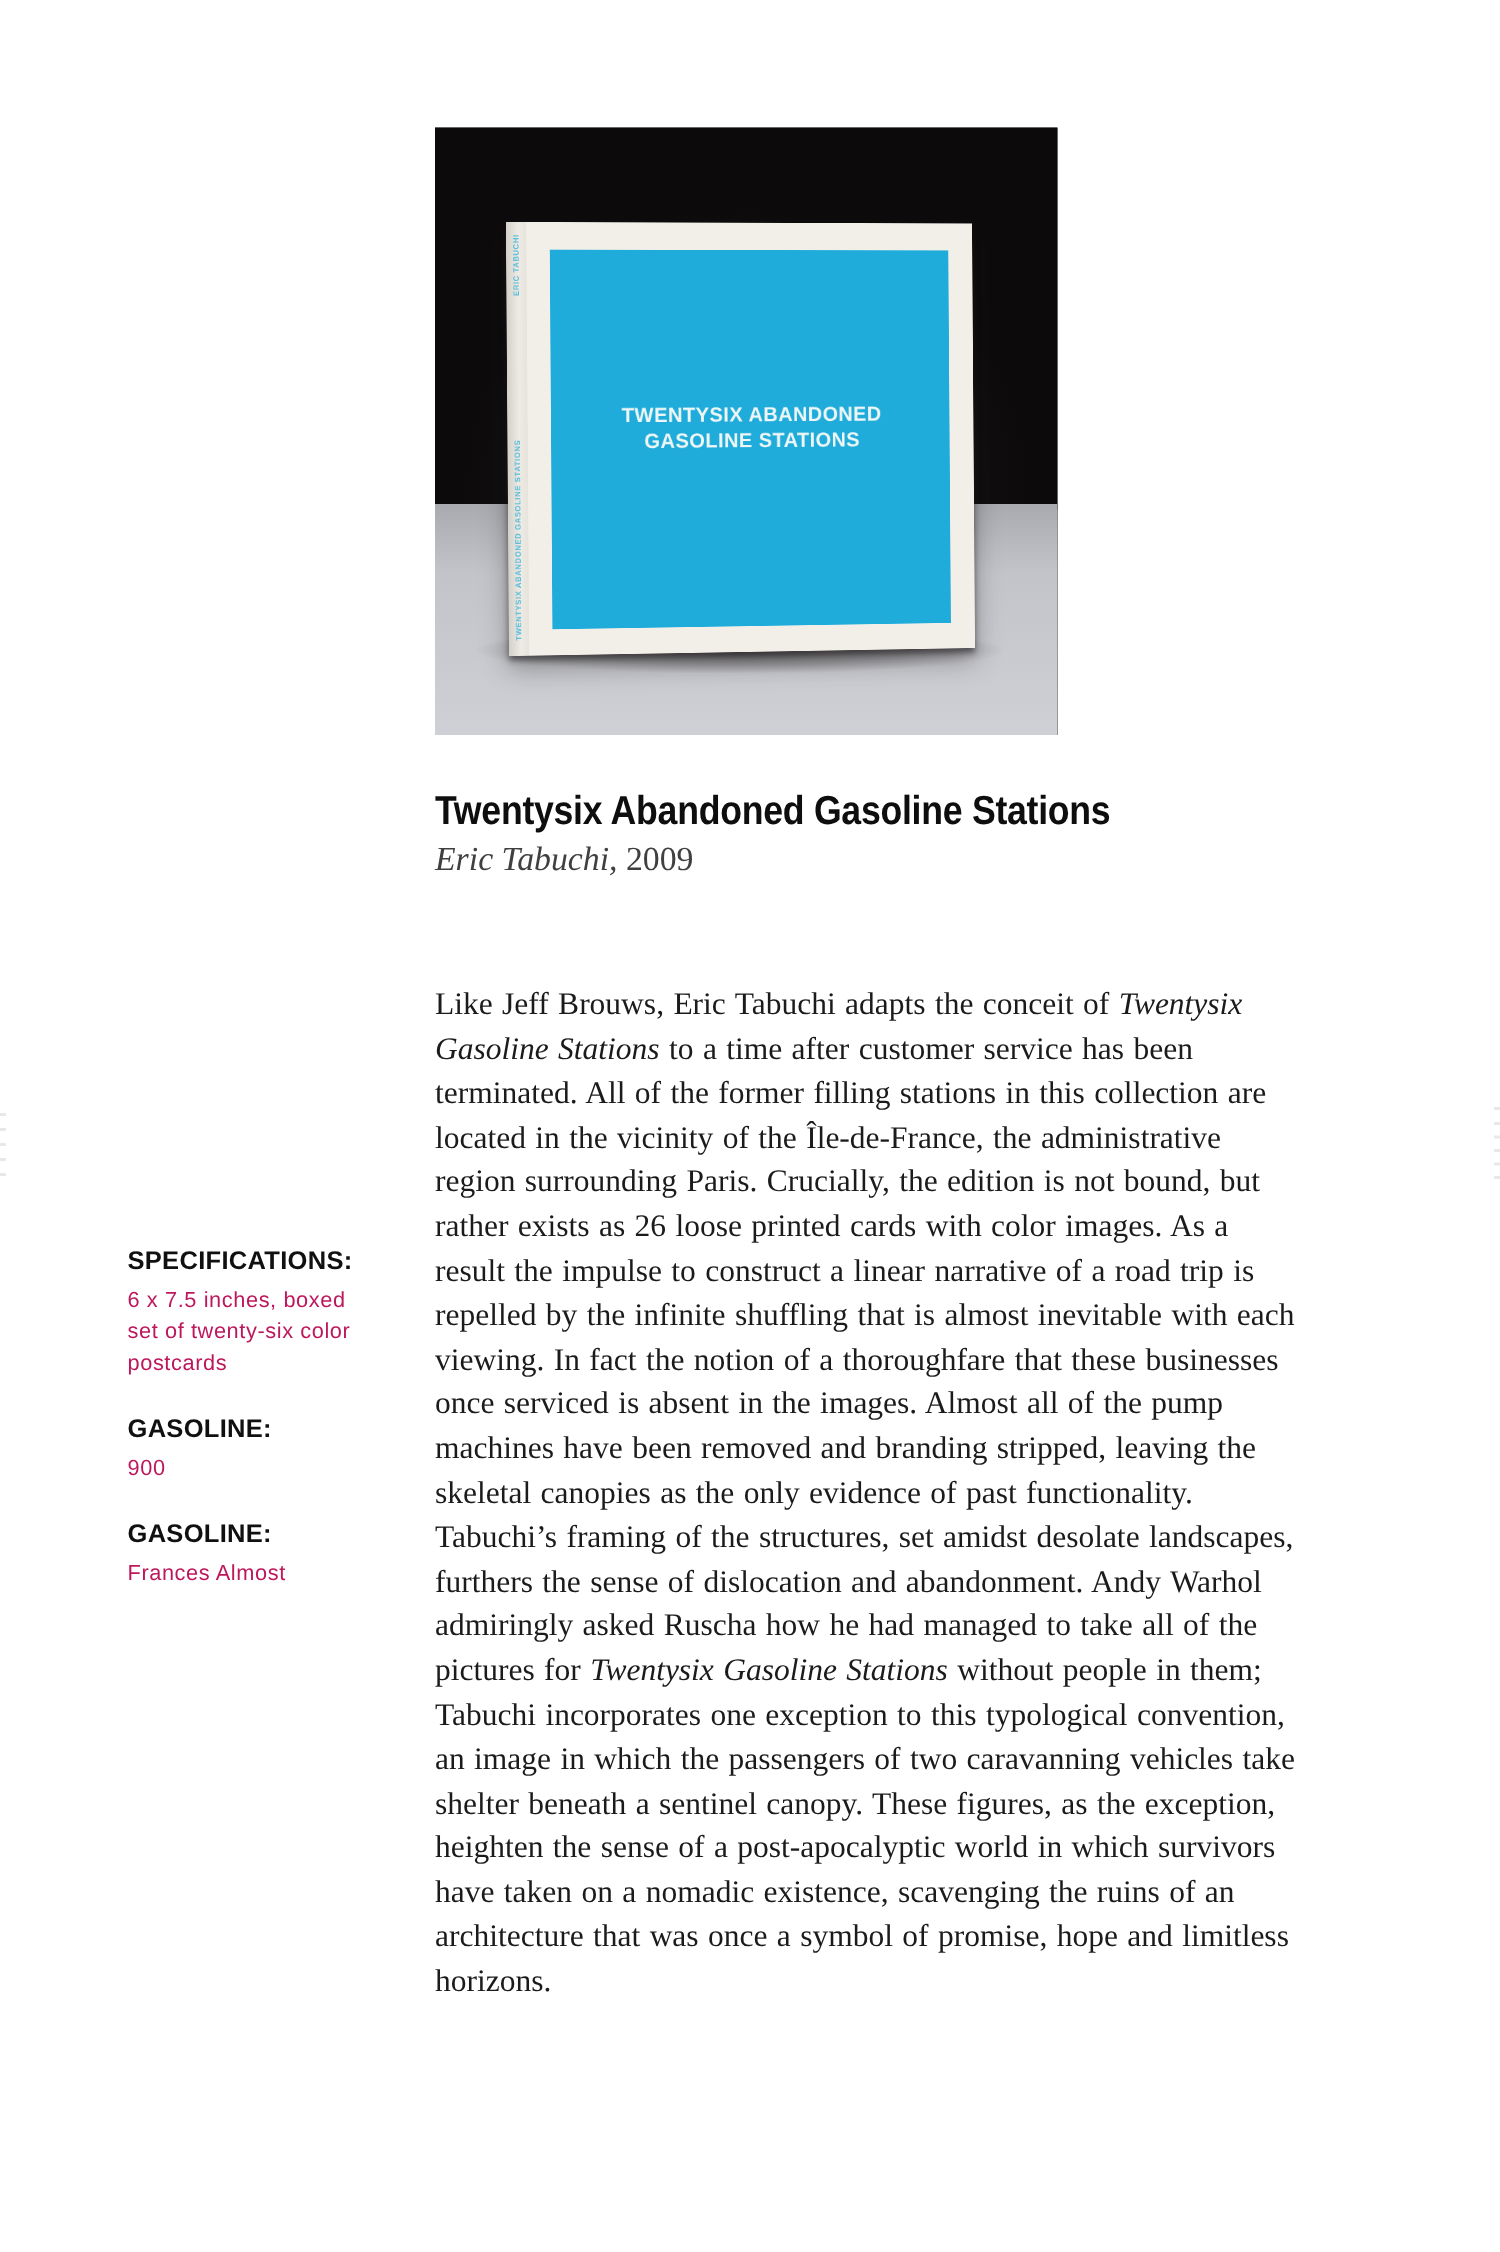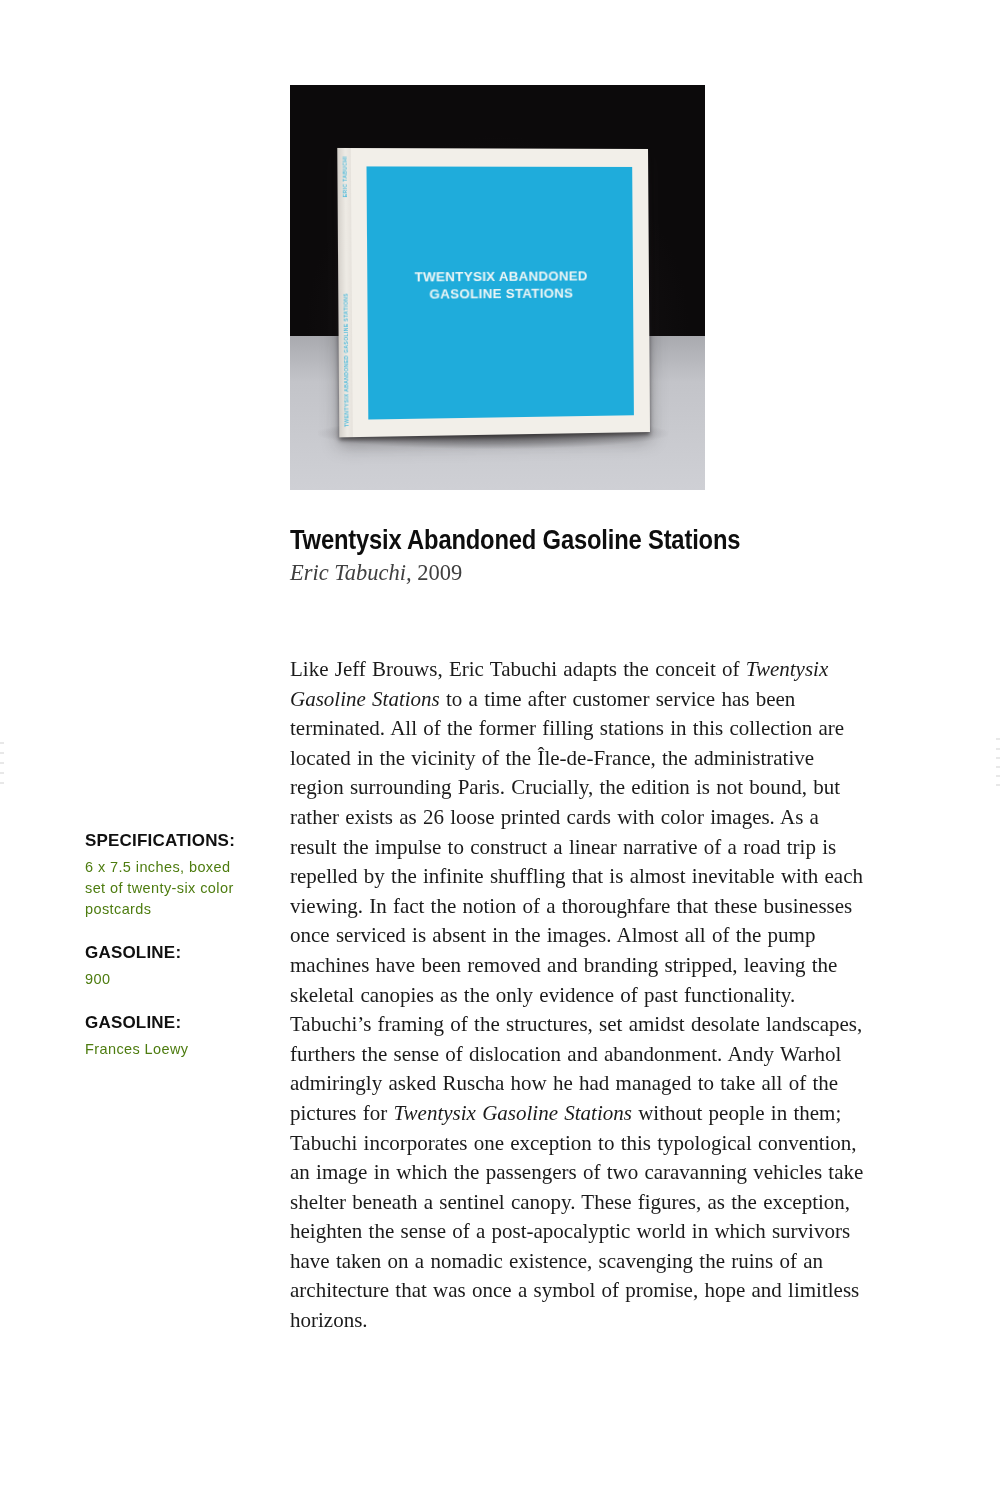--- a/index.html
+++ b/index.html
@@ -76,21 +76,21 @@
     color:#1b1b1b; word-spacing:1px; text-align:left;margin-top:36px;
   }
   .article-body .it { font-style:italic; }
 
   
   .sidebar { position:absolute; left:85px; top:831px; width:166px; }
   .side-label {
     margin:0 0 6px 0; font-size:17px; font-weight:bold; color:#101010; letter-spacing:0.2px;
   }
   .side-value {
-    margin:0 0 23px 0; font-size:14.5px; line-height:21px; color:#4d7c0f; letter-spacing:0.4px;
+    margin:0 0 23px 0; font-size:14.5px; line-height:21px; color:#be185d; letter-spacing:0.4px;
   }
 </style>
 </head>
 <body>
 
 <div class="page">
 
   <div>
     <div class="edge-mark" style="left:0; top:742px;"></div>
     <div class="edge-mark" style="left:0; top:752px;"></div>
@@ -126,20 +126,20 @@
       </div>
     </div>
   </figure>
 
   <aside class="sidebar">
     <p class="side-label">SPECIFICATIONS:</p>
     <p class="side-value">6 x 7.5 inches, boxed set of twenty-six color postcards</p>
     <p class="side-label">GASOLINE:</p>
     <p class="side-value">900</p>
     <p class="side-label">GASOLINE:</p>
-    <p class="side-value">Frances Loewy</p>
+    <p class="side-value">Frances Almost</p>
   </aside>
 
   <h1 class="article-title"><span class="condense">Twentysix Abandoned Gasoline Stations</span></h1>
   <p class="byline"><span class="byline-author">Eric Tabuchi,</span><span class="byline-year"> 2009</span></p>
   <div class="article-body"><span>Like Jeff Brouws, Eric Tabuchi adapts the conceit of </span><span class="it">Twentysix Gasoline Stations</span><span> to a time after customer service has been terminated. All of the former filling stations in this collection are located in the vicinity of the Île-de-France, the administrative region surrounding Paris. Crucially, the edition is not bound, but rather exists as 26 loose printed cards with color images. As a result the impulse to construct a linear narrative of a road trip is repelled by the infinite shuffling that is almost inevitable with each viewing. In fact the notion of a thoroughfare that these businesses once serviced is absent in the images. Almost all of the pump machines have been removed and branding stripped, leaving the skeletal canopies as the only evidence of past functionality. Tabuchi’s framing of the structures, set amidst desolate landscapes, furthers the sense of dislocation and abandonment. Andy Warhol admiringly asked Ruscha how he had managed to take all of the pictures for </span><span class="it">Twentysix Gasoline Stations</span><span> without people in them; Tabuchi incorporates one exception to this typological convention, an image in which the passengers of two caravanning vehicles take shelter beneath a sentinel canopy. These figures, as the exception, heighten the sense of a post-apocalyptic world in which survivors have taken on a nomadic existence, scavenging the ruins of an architecture that was once a symbol of promise, hope and limitless horizons.</span></div>
 
 </div>
 
 </body></html>

